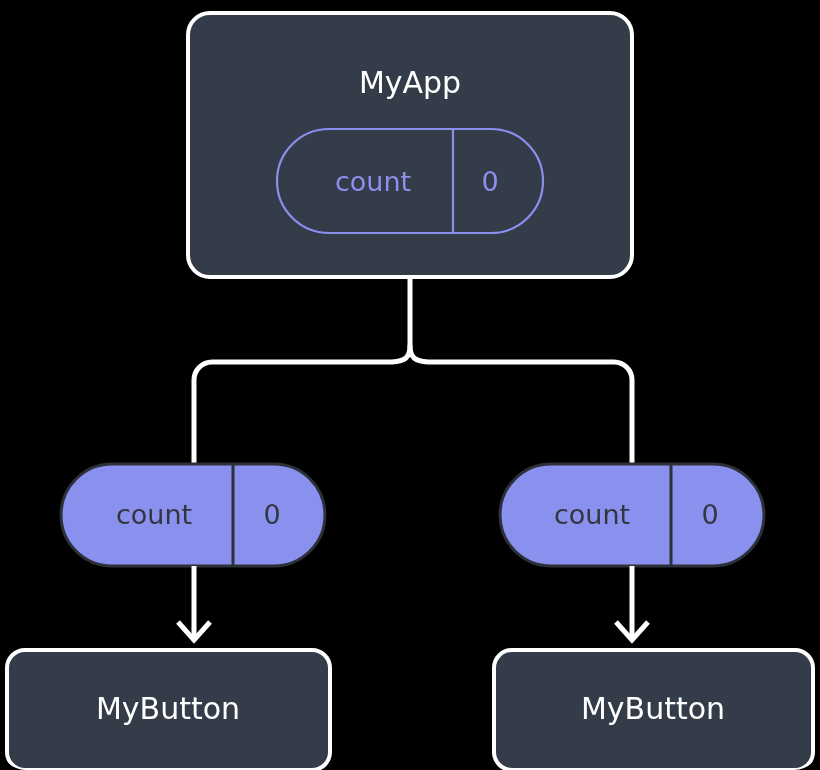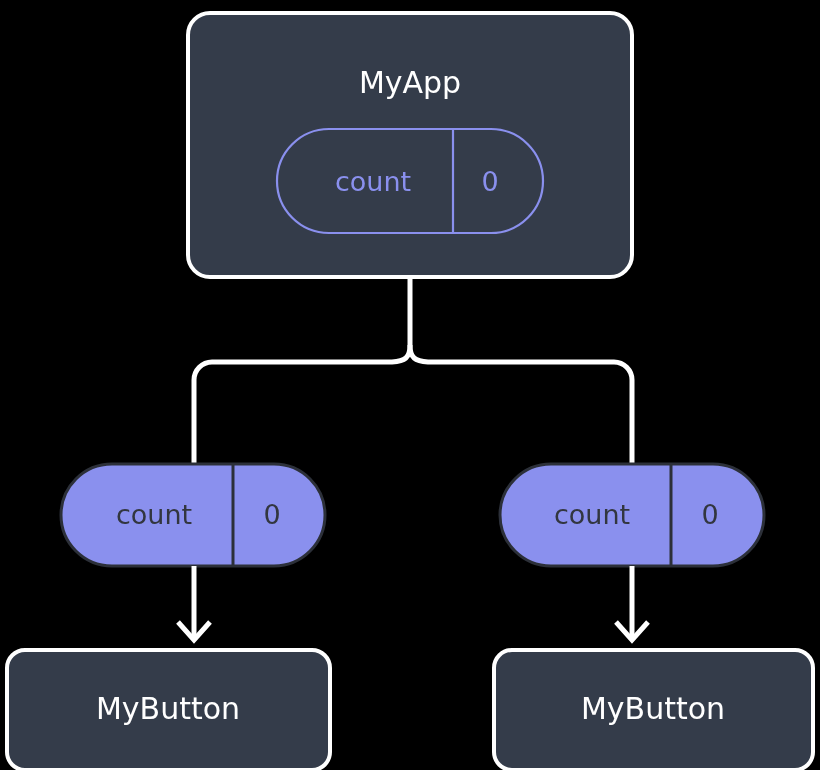--- a/index.html
+++ b/index.html
@@ -7,20 +7,21 @@
     padding: 0;
     background: #000000;
   }
   #stage {
     position: relative;
     width: 820px;
     height: 770px;
     background: #000000;
     overflow: hidden;
     font-family: "DejaVu Sans", sans-serif;
+    border-radius: 26px;
   }
   svg#diagram {
     position: absolute;
     inset: 0;
     width: 820px;
     height: 770px;
     display: block;
   }
   .node-label {
     font-family: "DejaVu Sans", sans-serif;

